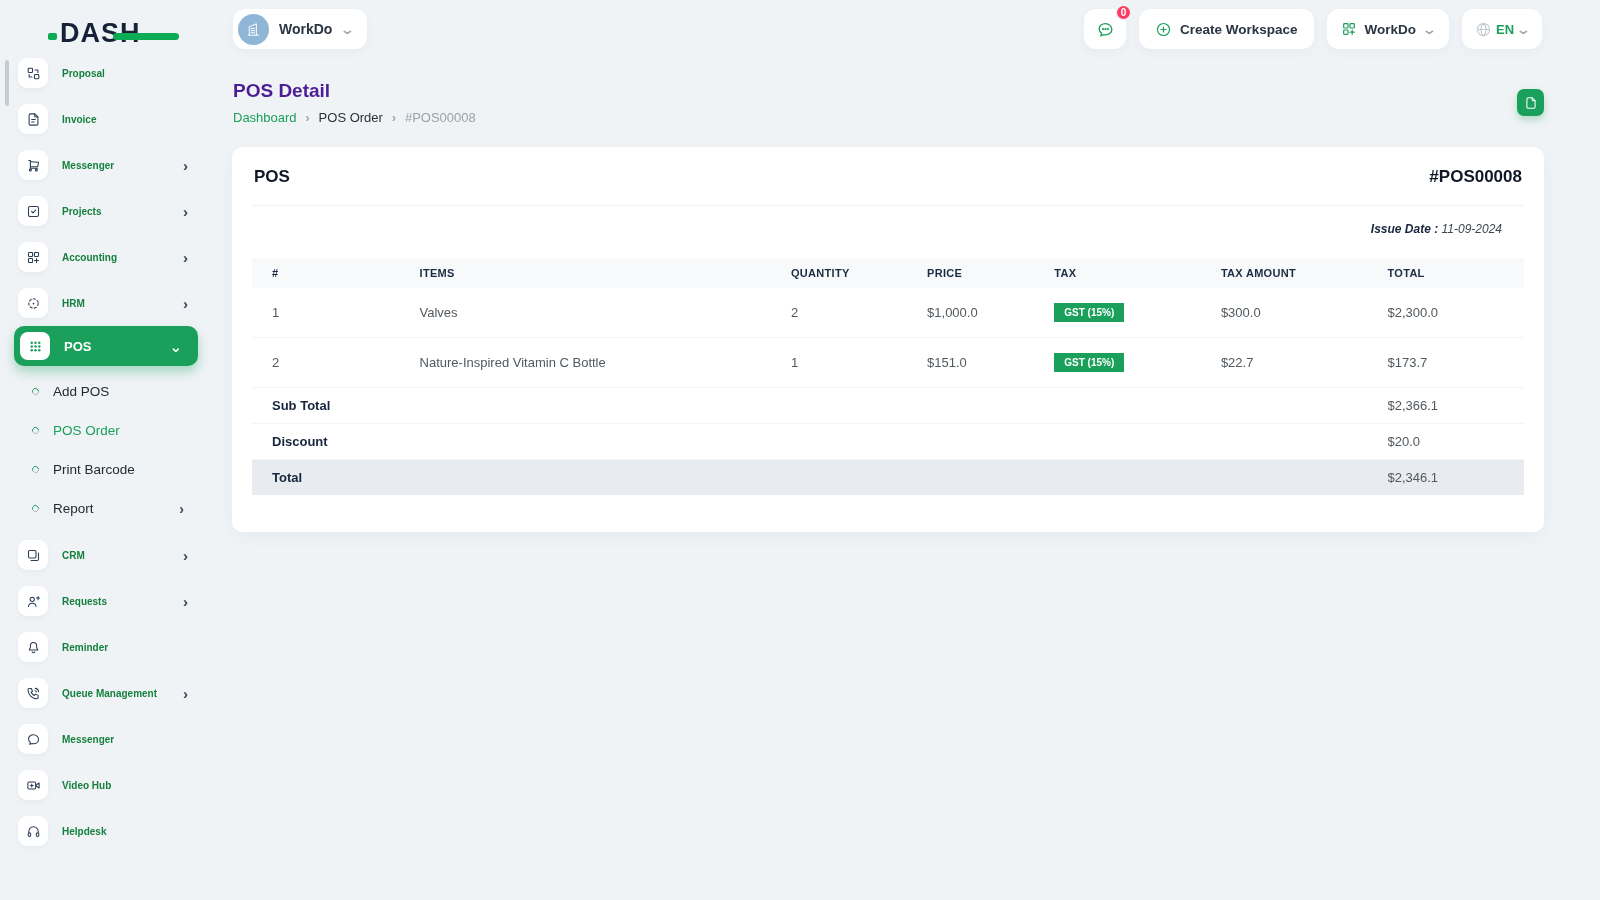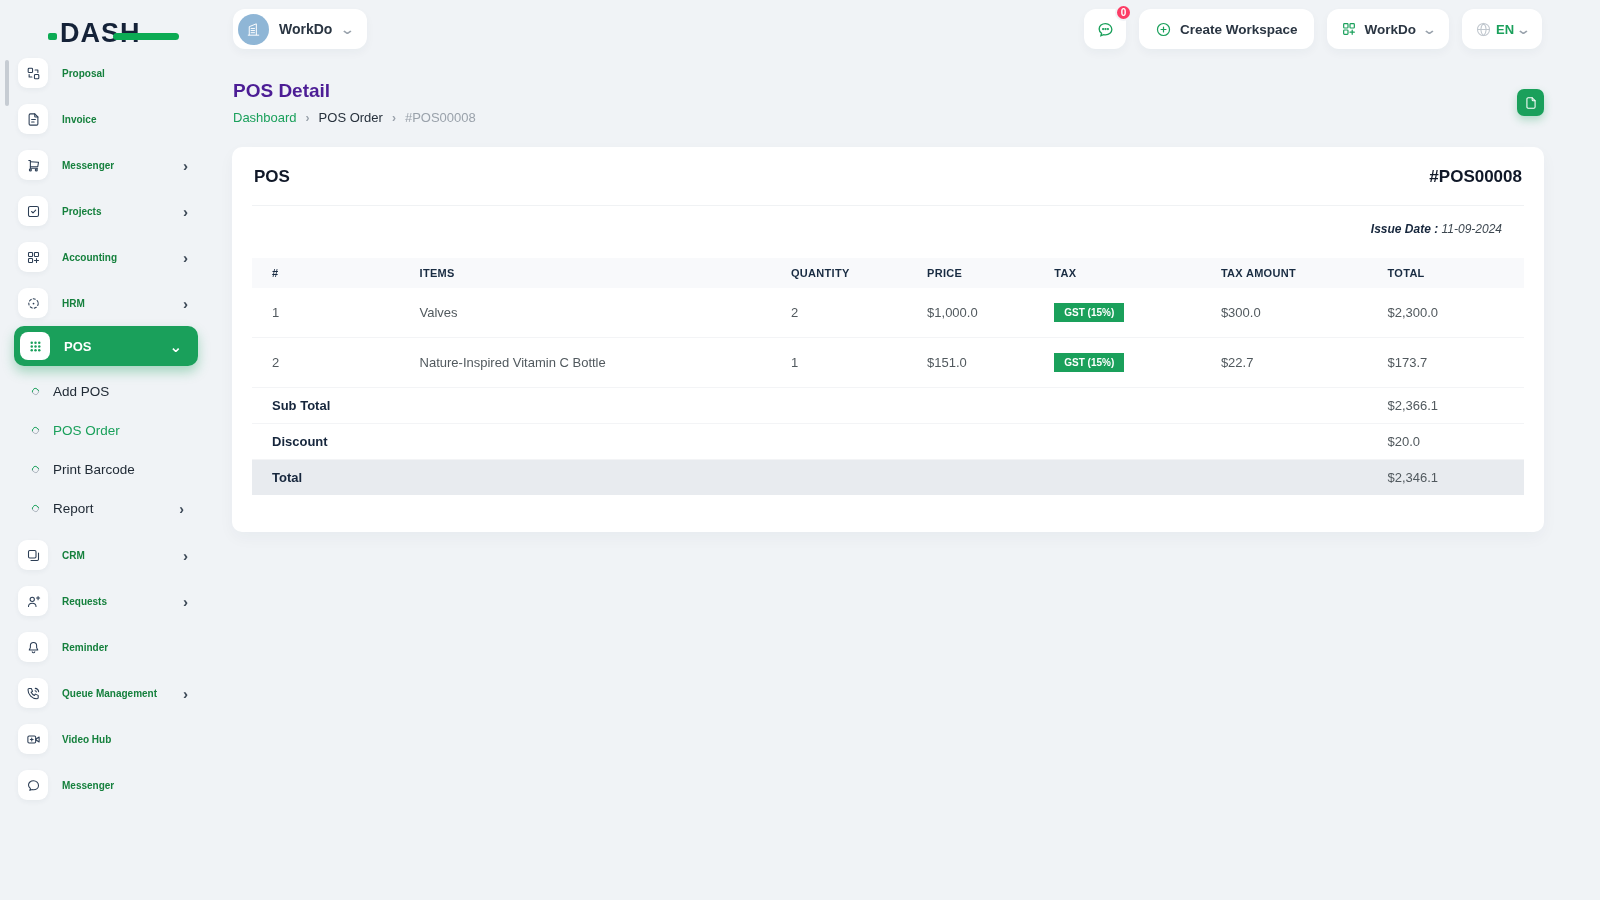--- a/index.html
+++ b/index.html
@@ -240,34 +240,44 @@
             <path d="M5 4h3.5l2 4.6-2.3 1.5a11.5 11.5 0 0 0 5.2 5.2l1.5-2.3L19.5 15v3.5a1.8 1.8 0 0 1-1.8 1.8A14.5 14.5 0 0 1 3.2 5.8 1.8 1.8 0 0 1 5 4z"></path>
             <path d="M14.5 7.5a2.4 2.4 0 0 1 2 2M14.8 3.8a6 6 0 0 1 5.4 5.4"></path>
           </svg>
         </span>
       <span class="nav-label">Queue Management</span>
       <span class="nav-caret">›</span>
     </div>
     <div class="nav-item">
       <span class="nav-icon">
           <svg viewBox="0 0 24 24">
+            <path d="M12 4.5c-4.5 0-8 2.9-8 6.8 0 2.2 1.2 4.1 3 5.4L6.2 19.8l3.6-1.3c.7.2 1.4.3 2.2.3 4.5 0 8-2.9 8-6.8s-3.5-7.5-8-7.5z"></path>
+          </svg>
+        </span>
+      <span class="nav-label">Messenger</span>
+    </div>
+    <div class="nav-item">
+      <span class="nav-icon">
+          <svg viewBox="0 0 24 24">
             <rect x="3" y="6.5" width="12.5" height="11" rx="2"></rect>
             <path d="M15.5 11.5l5.5-3.5v8l-5.5-3.5z"></path>
             <path d="M9.2 9.8v4.4M7 12h4.4"></path>
           </svg>
         </span>
       <span class="nav-label">Video Hub</span>
     </div>
     <div class="nav-item">
       <span class="nav-icon">
           <svg viewBox="0 0 24 24">
-            <path d="M12 4.5c-4.5 0-8 2.9-8 6.8 0 2.2 1.2 4.1 3 5.4L6.2 19.8l3.6-1.3c.7.2 1.4.3 2.2.3 4.5 0 8-2.9 8-6.8s-3.5-7.5-8-7.5z"></path>
-          </svg>
-        </span>
-      <span class="nav-label">Messenger</span>
+            <path d="M4.5 14.5V12a7.5 7.5 0 0 1 15 0v2.5"></path>
+            <rect x="3.5" y="14" width="4" height="6" rx="2"></rect>
+            <rect x="16.5" y="14" width="4" height="6" rx="2"></rect>
+          </svg>
+        </span>
+      <span class="nav-label">Helpdesk</span>
     </div>
   </nav>
 </aside>
 
 <header class="topbar">
   <div class="pill ws-pill">
     <span class="avatar">
         <svg viewBox="0 0 24 24">
           <path d="M6 20V8l10-4v16M8 10.5h6M8 13.5h6M8 16.5h6"></path>
           <path d="M4 20h16"></path>

